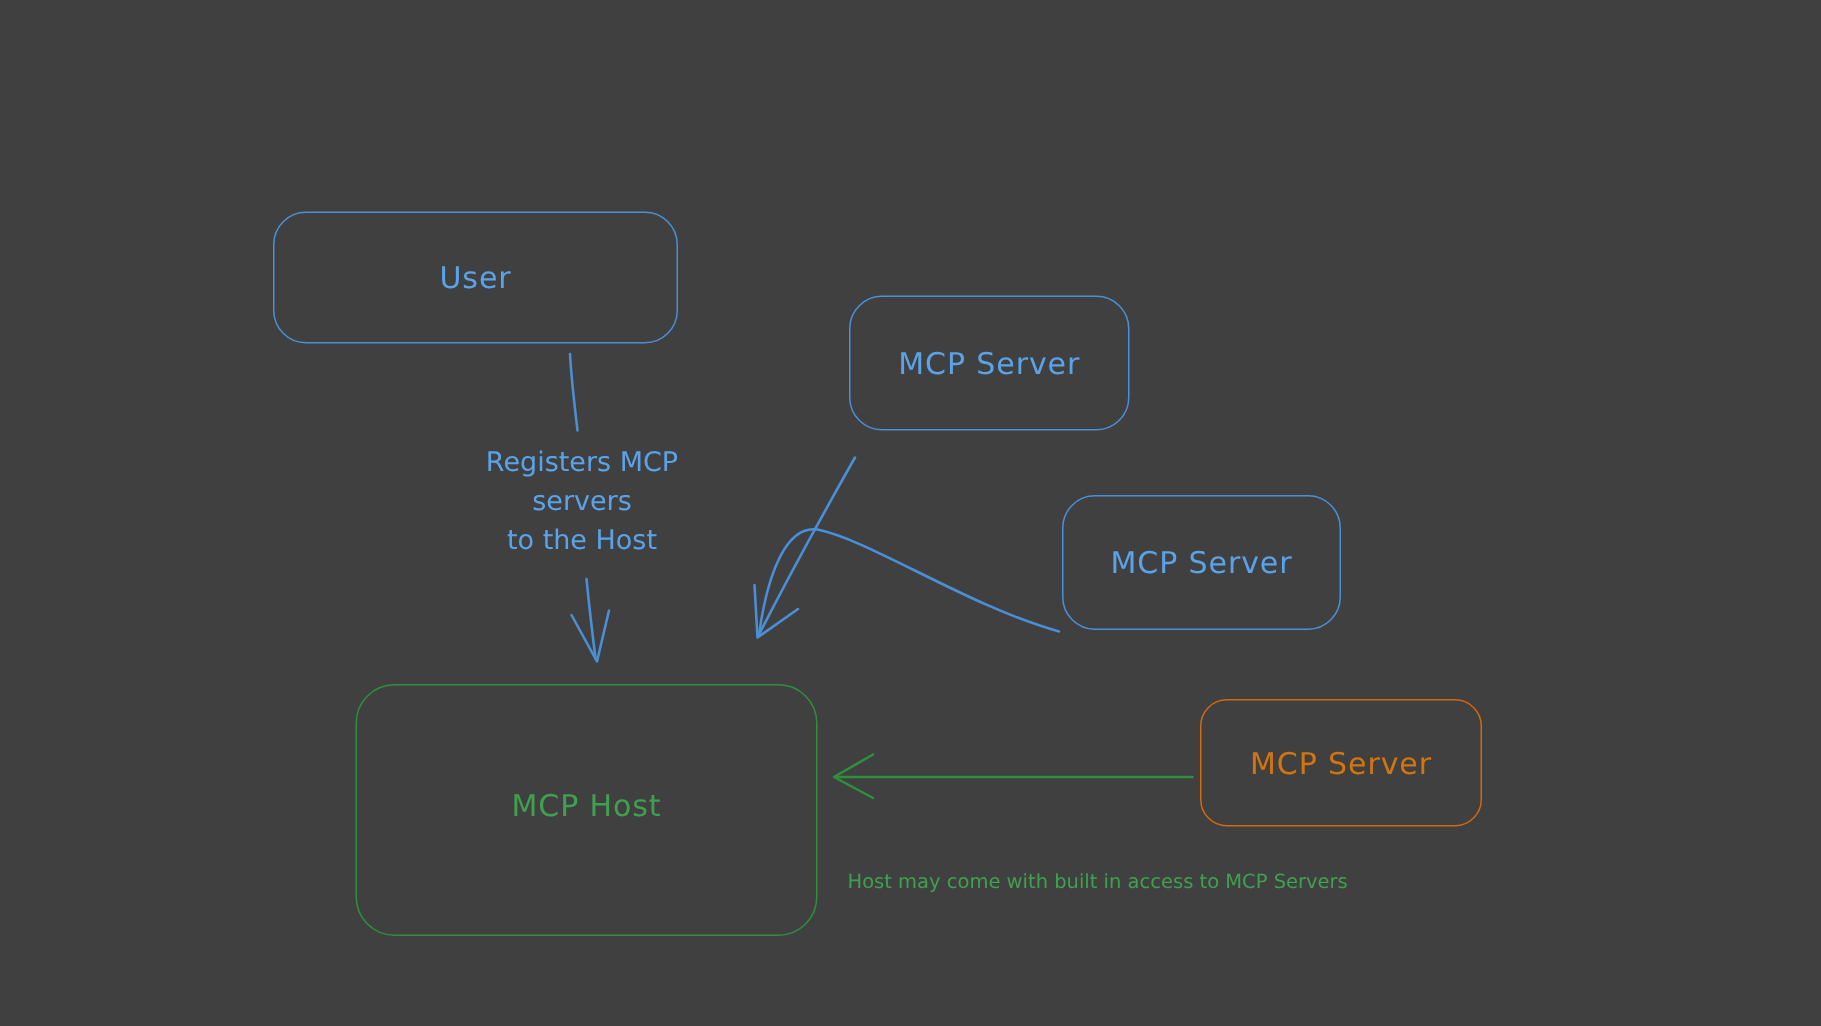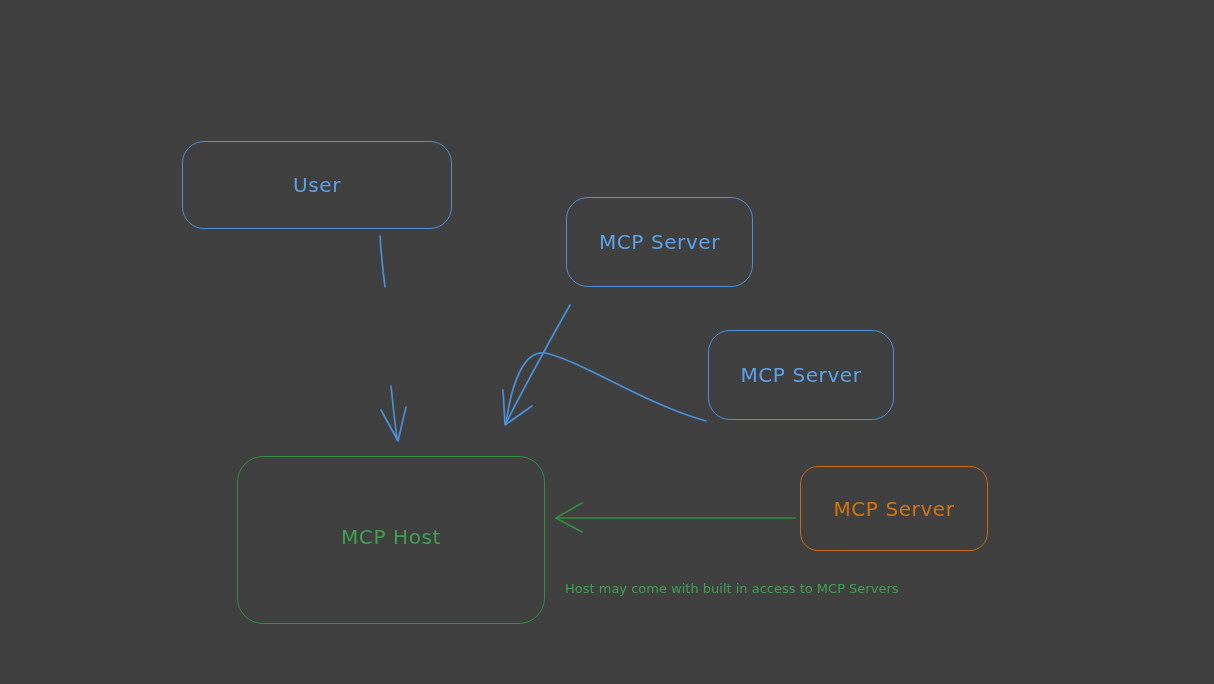--- a/index.html
+++ b/index.html
@@ -131,16 +131,19 @@
   </div>
 
   <div class="node green-node" id="host-box">
     <span class="node-label">MCP Host</span>
   </div>
 
   <div class="node orange-node" id="orange-box">
     <span class="node-label">MCP Server</span>
   </div>
 
+  <div class="edge-label" id="registers-label">Registers MCP
+servers
+to the Host</div>
 
   <div class="edge-label" id="builtin-label">Host may come with built in access to MCP Servers</div>
 
 </div>
 
 </body></html>

